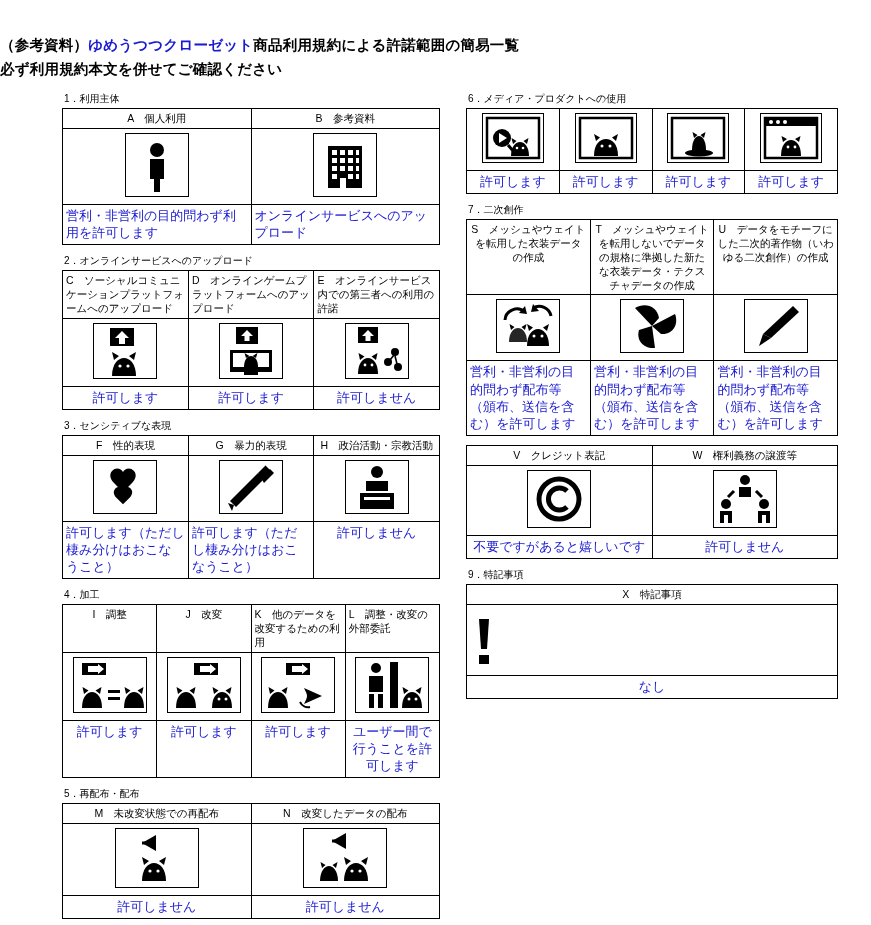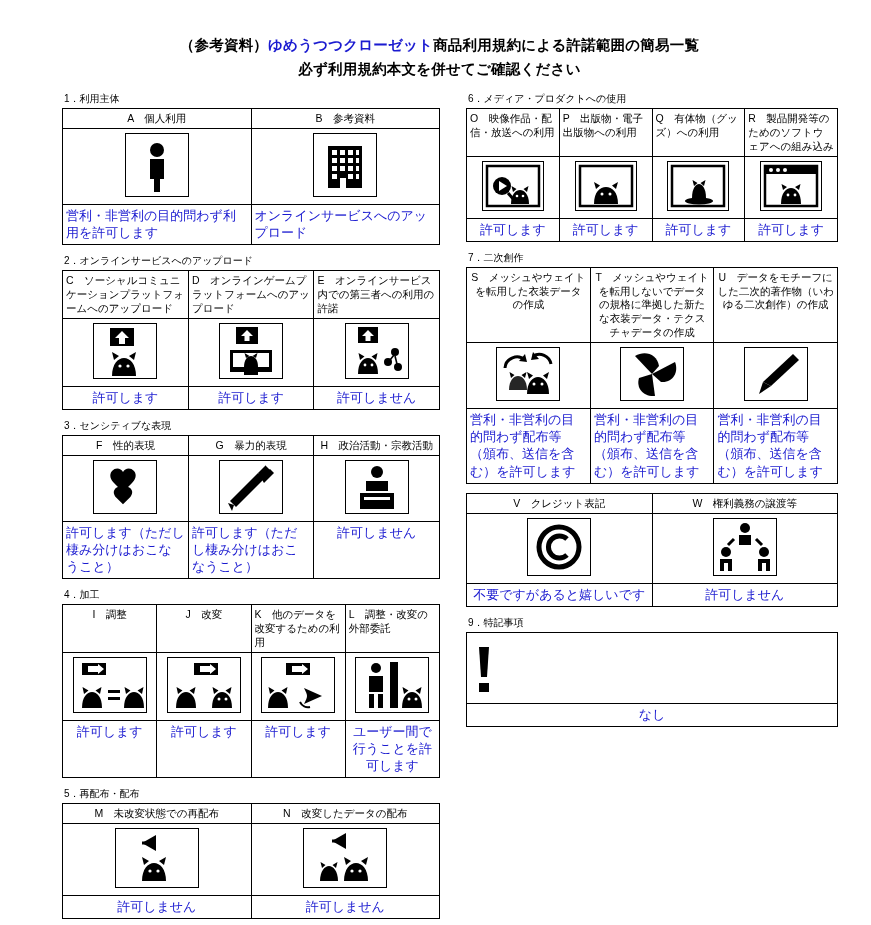--- a/index.html
+++ b/index.html
@@ -17,23 +17,21 @@
   }
   .page {
     width: 871px;
     height: 925px;
     position: relative;
     box-sizing: border-box;
     padding: 0;
   }
   
   .title-block {
-    text-align: center;
     padding-top: 34px;
-    padding-left: 8px;
   }
   .title-line {
     font-size: 14.5px;
     font-weight: bold;
     letter-spacing: 0.2px;
     line-height: 1.65;
   }
   .title-line .hl { color: #1a1ad0; }
   
   .columns {
@@ -460,34 +458,20 @@
       </div>
 
     </div>
 
     <div class="col-right">
 
       <div class="section">
         <div class="section-title">6．メディア・プロダクトへの使用</div>
         <table class="grid">
           <tbody>
-              <tr>
-            <td style="width:25%">
-                  <div class="cell-head left">O　映像作品・配信・放送への利用</div>
-                </td>
-            <td style="width:25%">
-                  <div class="cell-head left">P　出版物・電子出版物への利用</div>
-                </td>
-            <td style="width:25%">
-                  <div class="cell-head left">Q　有体物（グッズ）への利用</div>
-                </td>
-            <td style="width:25%">
-                  <div class="cell-head left">R　製品開発等のためのソフトウェアへの組み込み</div>
-                </td>
-          </tr>
           <tr>
             <td>
               <div class="cell-art">
                 <span class="icon-box">
                   <svg width="60" height="48" viewBox="0 0 60 48">
                     <rect width="60" height="48" fill="#fff"></rect>
                     <rect x="4" y="4" width="52" height="40" fill="none" stroke="#000" stroke-width="2.5"></rect>
                     <path d="M28 42 c0-10 5-14 9-14 c4 0 9 4 9 14 z" fill="#000"></path>
                     <path d="M30 30 l-1.5-6 l5 3 z M44 30 l1.5-6 l-5 3 z" fill="#000"></path>
                     <circle cx="34" cy="34" r="1.3" fill="#fff"></circle>
@@ -663,20 +647,25 @@
             </td>
           </tr>
         </tbody>
           </table>
       </div>
 
       <div class="section">
         <div class="section-title">9．特記事項</div>
         <table class="grid">
           <tbody>
+              <tr>
+            <td>
+                  <div class="cell-head">X　特記事項</div>
+                </td>
+          </tr>
           <tr>
             <td>
               <div class="cell-art" style="padding:10px 0 8px 0;">
                 <span>
                   <svg width="34" height="52" viewBox="0 0 34 52">
                     <rect width="34" height="52" fill="#fff"></rect>
                     <path d="M12 4 h10 l-2 30 h-6 z" fill="#000"></path>
                     <rect x="12" y="40" width="10" height="9" fill="#000"></rect>
                   </svg>
                 </span>

